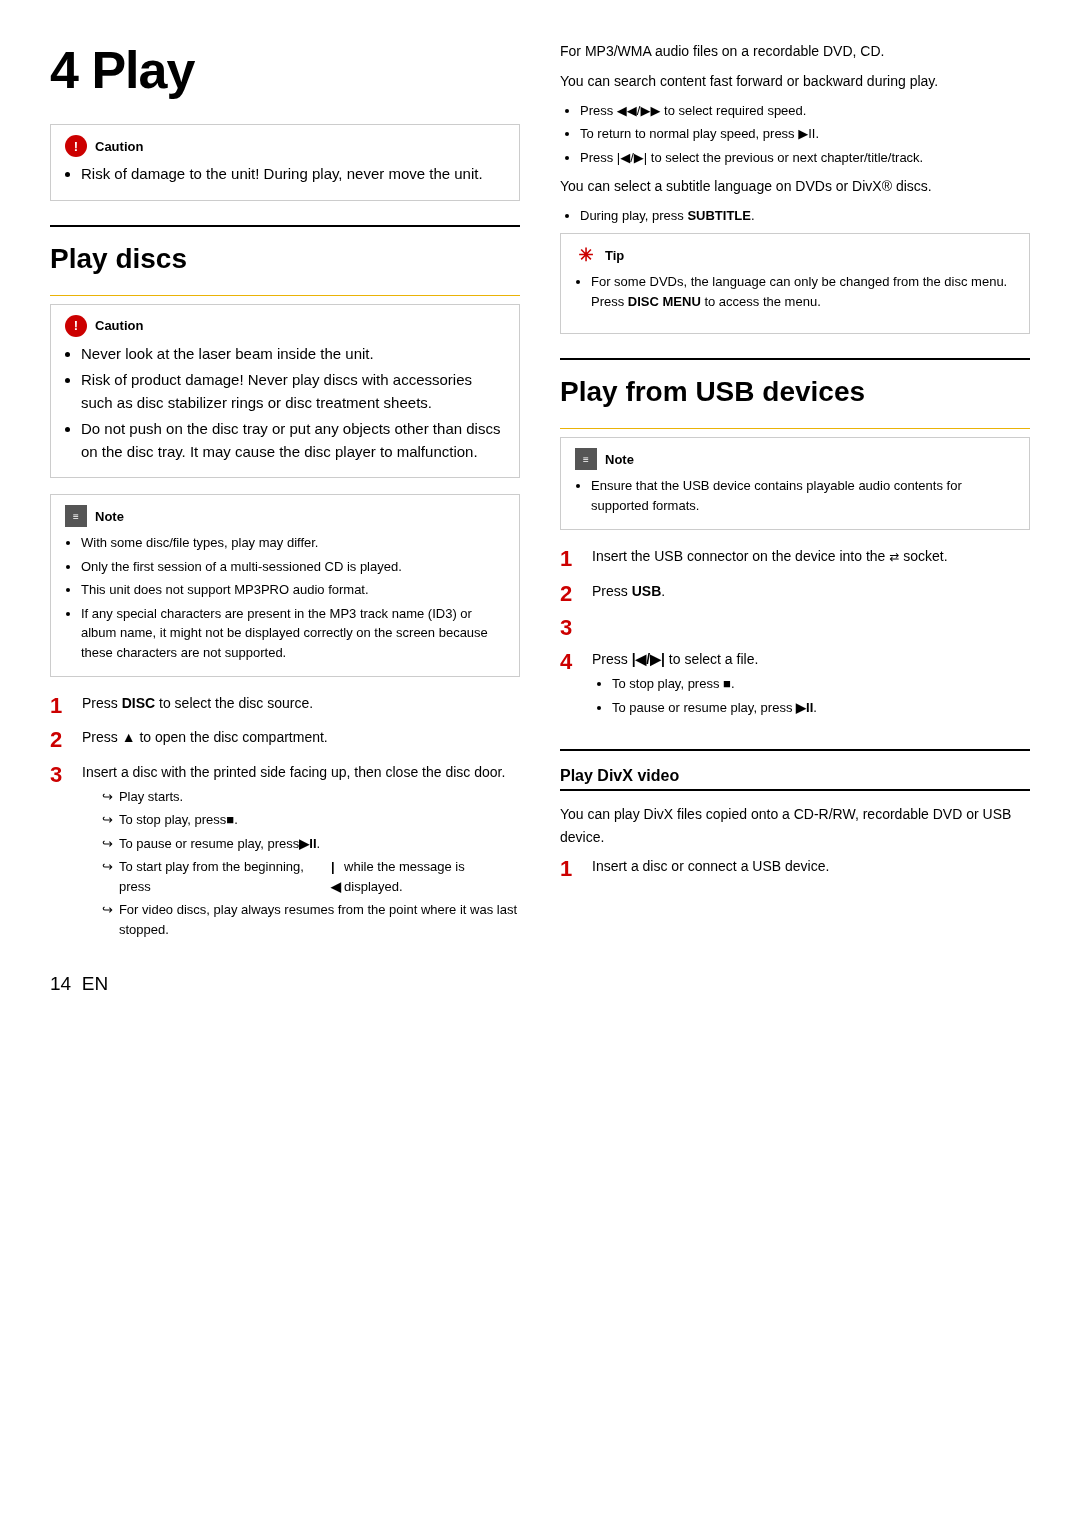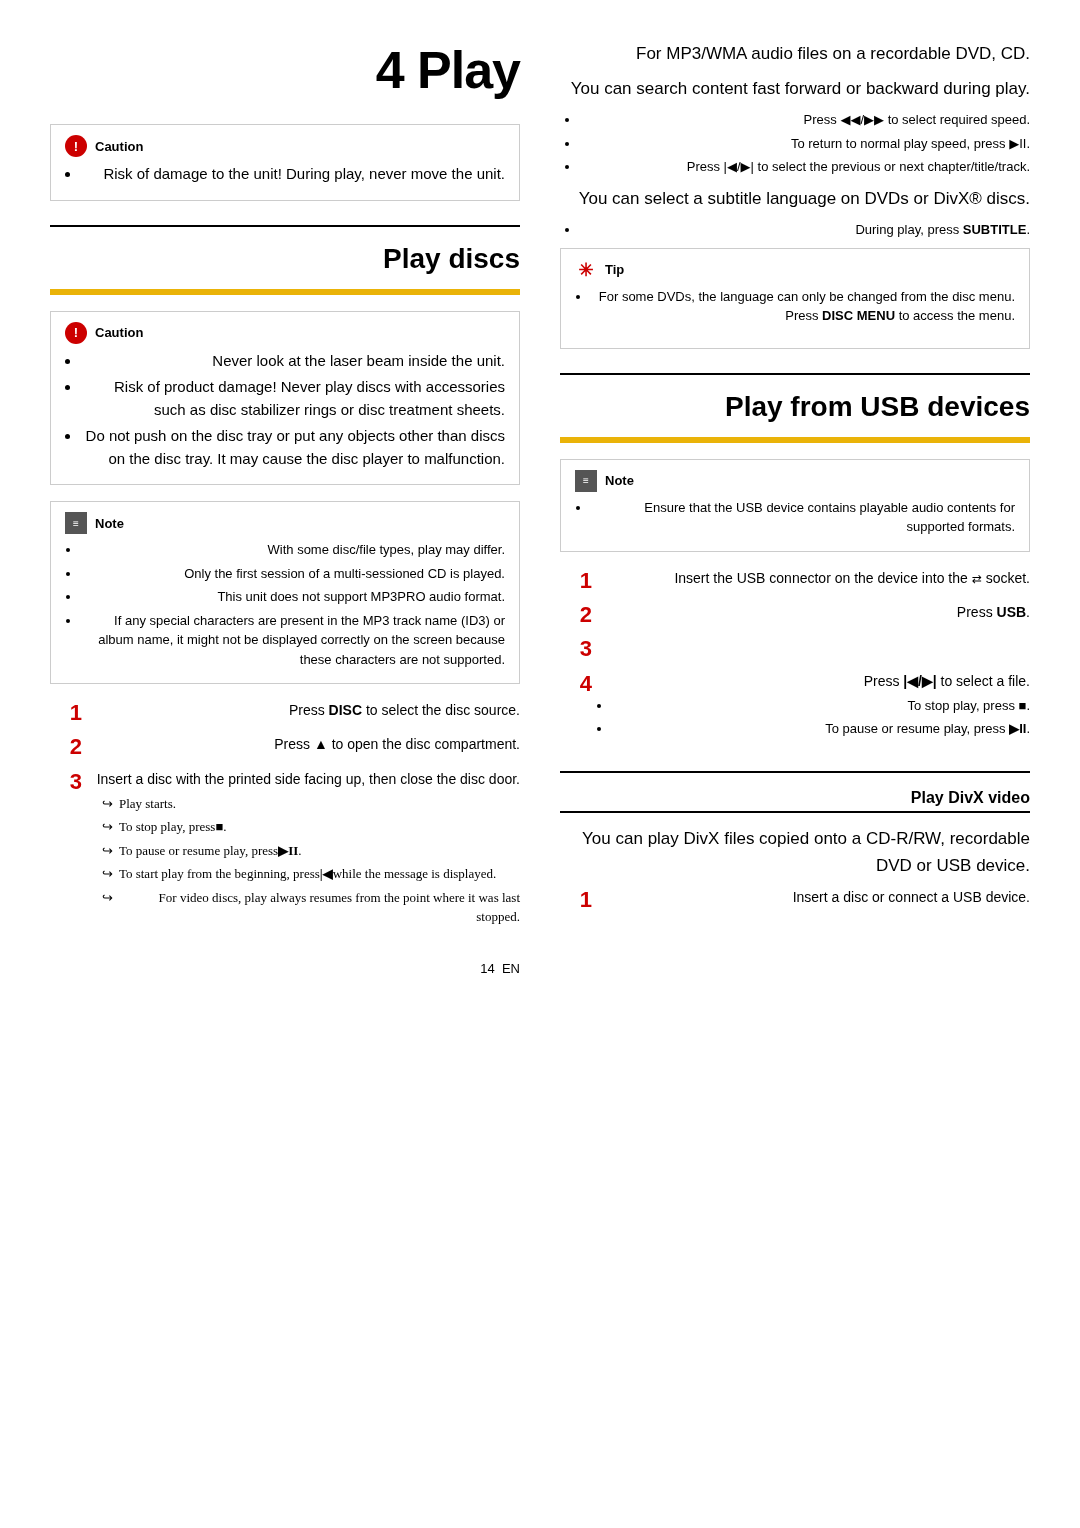--- a/index.html
+++ b/index.html
@@ -14,36 +14,35 @@
     }
     h1.chapter-title {
       font-size: 52px;
       font-weight: bold;
       margin-bottom: 24px;
       letter-spacing: -1px;
     }
     h2.section-title {
       font-size: 28px;
       font-weight: bold;
-      margin-bottom: 16px;
-      border-bottom: 6px solid #eab308;
-      padding-bottom: 14px;
+      margin-bottom: 8px;
+      border-bottom: 1px solid #eab308;
+      padding-bottom: 20px;
     }
     h3.sub-section-title {
       font-size: 16px;
       font-weight: bold;
       margin-bottom: 12px;
       border-bottom: 2px solid #000;
       padding-bottom: 4px;
     }
 
     .two-col {
       display: flex;
       gap: 40px;
-      text-align: right;
     }
     .col-left {
       flex: 1;
     }
     .col-right {
       flex: 1;
     }
 
     
     .caution-box {
@@ -175,21 +174,20 @@
     .step-content b {
       font-weight: bold;
     }
 
     
     .arrow-list {
       list-style: none;
       padding-left: 20px;
       margin-top: 4px;
       margin-bottom: 4px;
-      font-family: Liberation Serif, serif;
     }
     .arrow-list li {
       display: flex;
       align-items: flex-start;
       margin-bottom: 4px;
       font-size: 13px;
       line-height: 1.5;
     }
     .arrow-list li::before {
       content: "↪";
@@ -206,28 +204,28 @@
       margin-bottom: 8px;
       font-size: 13px;
       line-height: 1.5;
     }
     .bullet-list li {
       margin-bottom: 4px;
     }
 
     
     p {
-      font-size: 17px;
+      font-size: 14px;
       line-height: 1.6;
       margin-bottom: 8px;
     }
 
     .page-number {
       margin-top: 30px;
-      font-size: 13px;
+      font-size: 19px;
     }
 
     
     .section-divider {
       border: none;
       border-top: 2px solid #000;
       margin: 24px 0 16px 0;
     }
 
     

